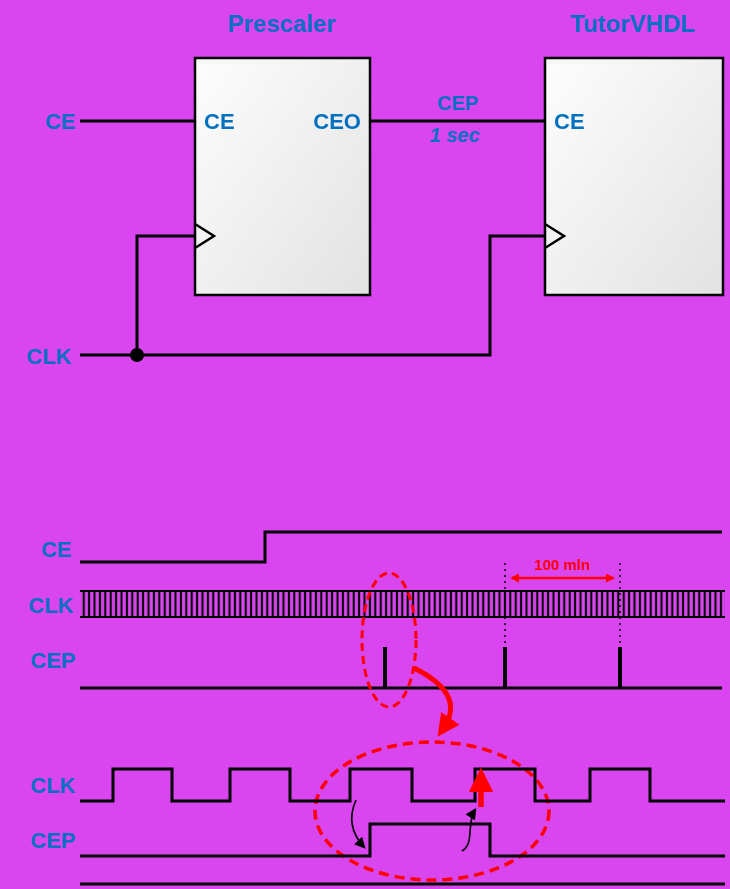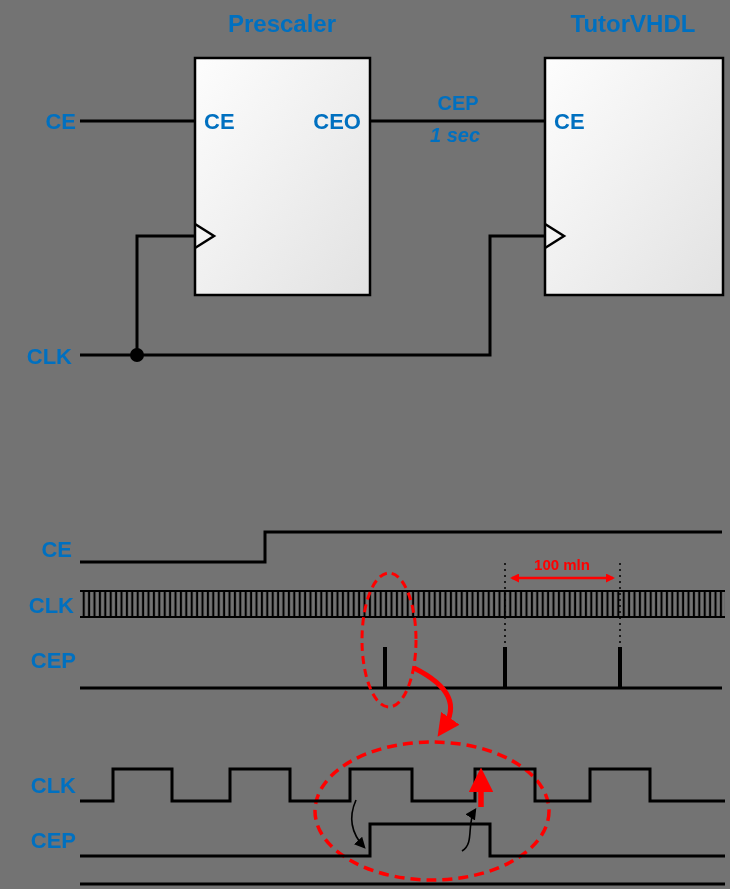--- a/index.html
+++ b/index.html
@@ -1,20 +1,20 @@
 <!DOCTYPE html>
 <html><head>
 <meta charset="utf-8">
 <style>
   html, body { margin: 0; padding: 0; background: #ffffff; }
   .canvas {
     position: relative;
     width: 730px;
     height: 889px;
-    background: #737373;
+    background: #d946ef;
     font-family: "Liberation Sans", sans-serif;
     overflow: hidden;
   }
   svg text {
     font-family: "Liberation Sans", sans-serif;
     font-weight: bold;
   }
   .lbl-blue   { fill: #0070C0; font-size: 22px; }
   .lbl-title  { fill: #0070C0; font-size: 24px; }
   .lbl-small  { fill: #0070C0; font-size: 20px; }

